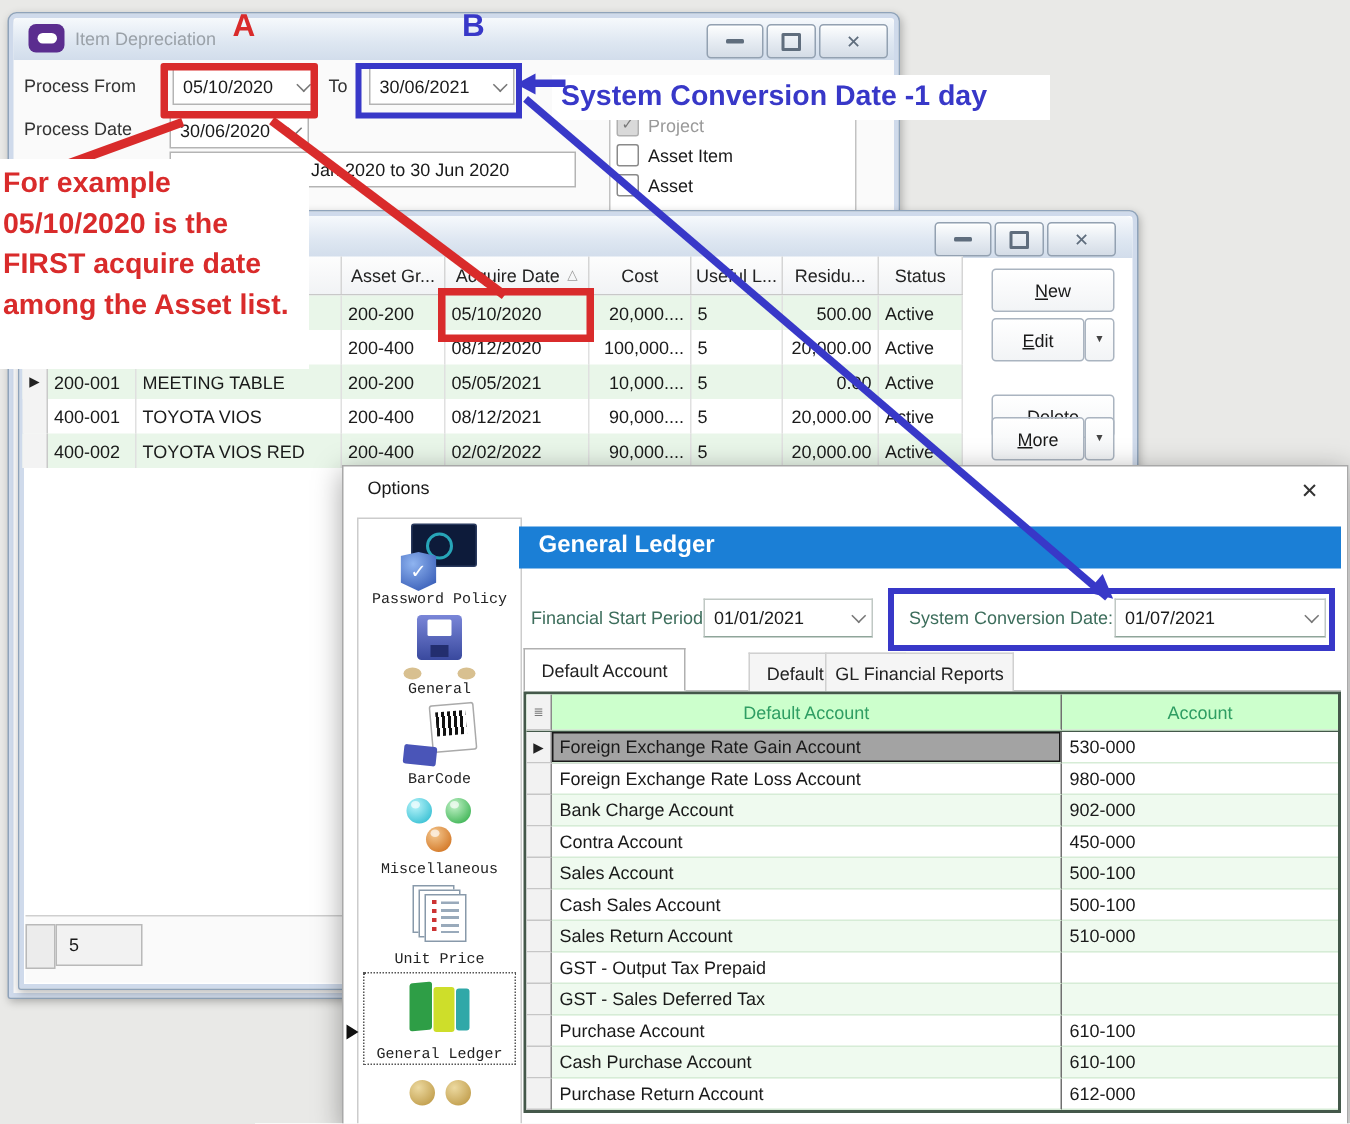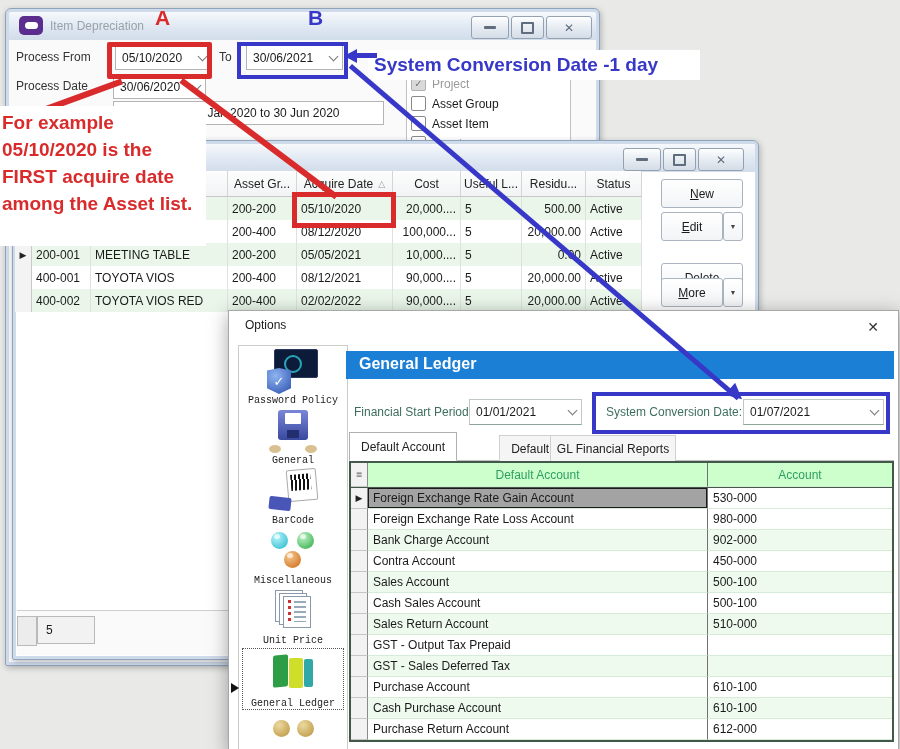--- a/index.html
+++ b/index.html
@@ -169,24 +169,20 @@
 
     <div class="cbgroup">
       <div class="cbrow dis">
         <span class="cb dis">
             <span>✓</span>
           </span>
         <span class="cblab">Project</span>
       </div>
       <div class="cbrow">
         <span class="cb"></span>
-        <span class="cblab">Asset Group</span>
-      </div>
-      <div class="cbrow">
-        <span class="cb"></span>
         <span class="cblab">Asset Item</span>
       </div>
       <div class="cbrow">
         <span class="cb"></span>
         <span class="cblab">Asset</span>
       </div>
     </div>
   </div>
 
   <div class="win" style="left:12px;top:140px;width:745px;height:518px;z-index:2;background:#fff;">

